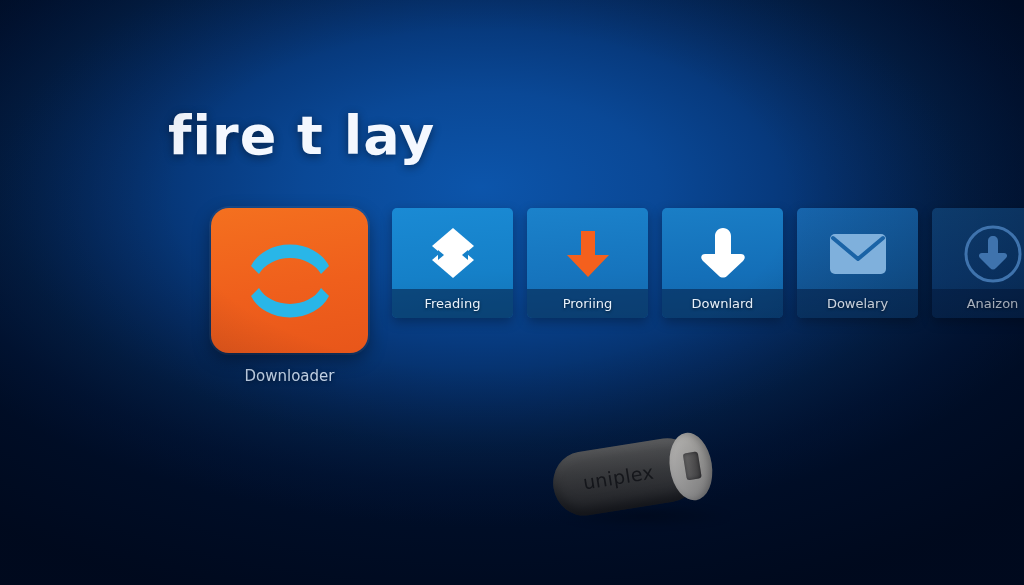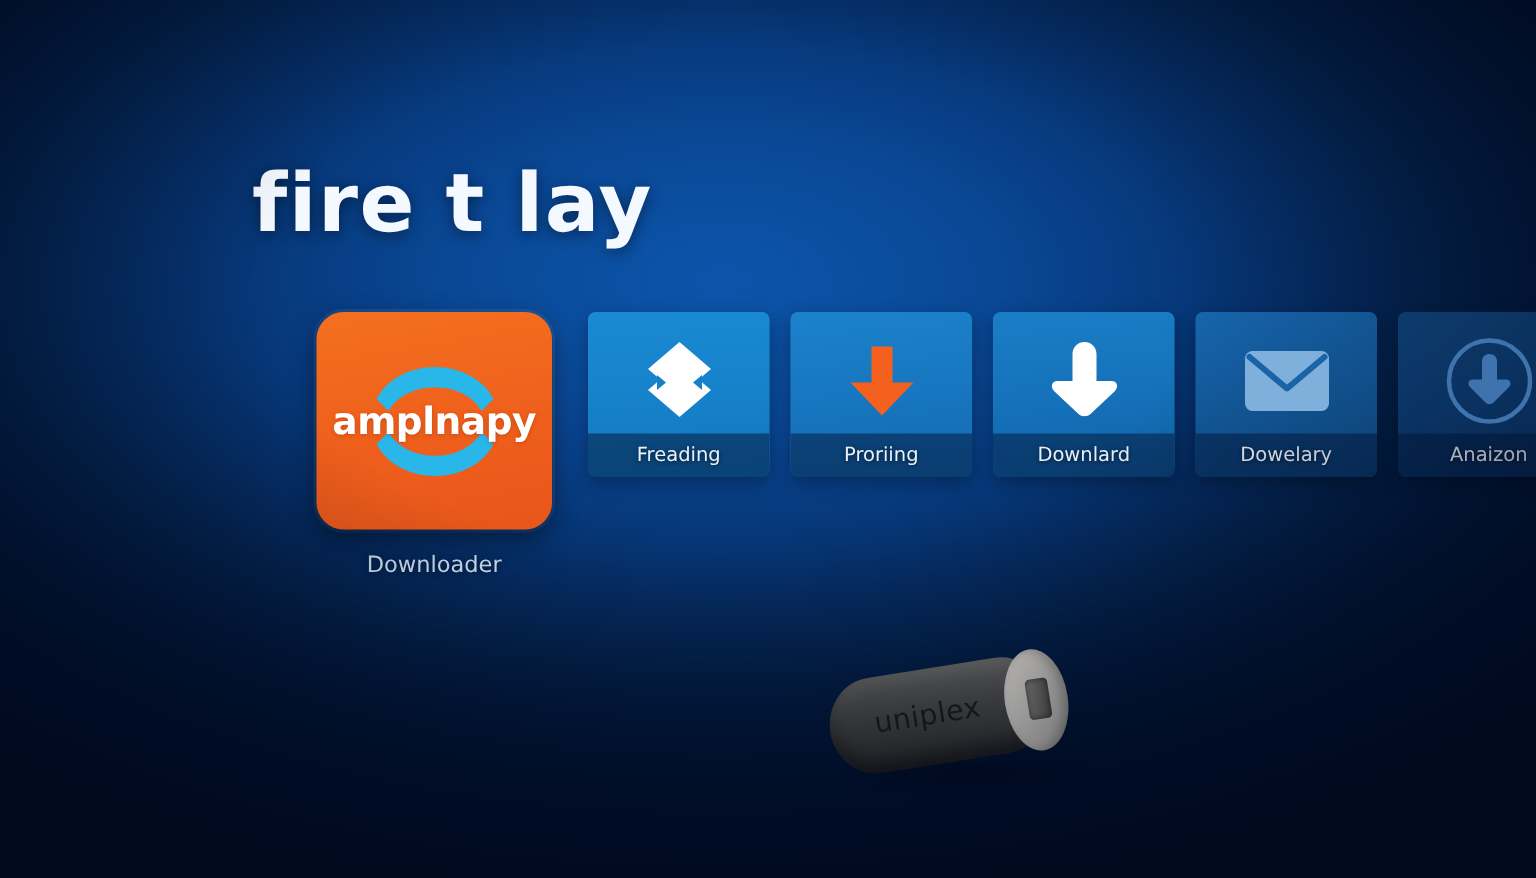--- a/index.html
+++ b/index.html
@@ -212,21 +212,20 @@
   <div id="title">fire t lay</div>
 
   <div id="app-row">
 
     <div class="app-cell">
       <div class="tile-featured">
         <svg class="arc-svg" viewBox="0 0 122 118">
           <path d="M22 44 A 42 34 0 0 1 100 44 L 92 52 A 34 27 0 0 0 30 52 Z" fill="#29b6e8"></path>
           <path d="M22 74 A 42 34 0 0 0 100 74 L 92 66 A 34 27 0 0 1 30 66 Z" fill="#29b6e8"></path>
         </svg>
-        <span class="brand">amplnapy</span>
       </div>
       <div class="featured-caption">Downloader</div>
     </div>
 
     <div class="gap-first"></div>
 
     <div class="app-cell">
       <div class="tile-small" style="background: linear-gradient(175deg,#1a8ad4 0%,#1580c8 60%,#1272b5 100%);">
         <div class="tile-icon">
           <svg width="62" height="60" viewBox="0 0 62 60">

